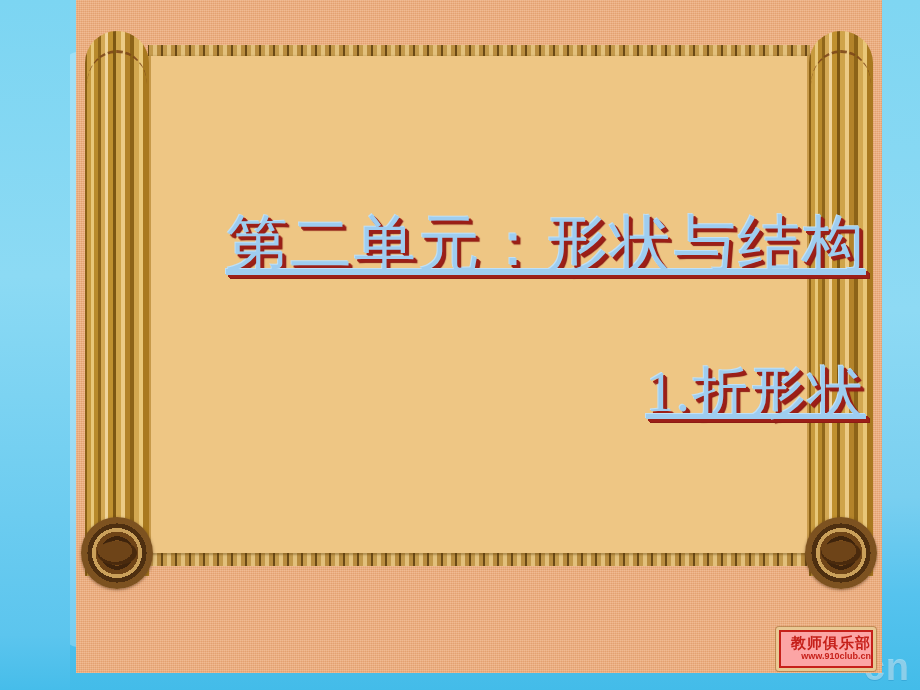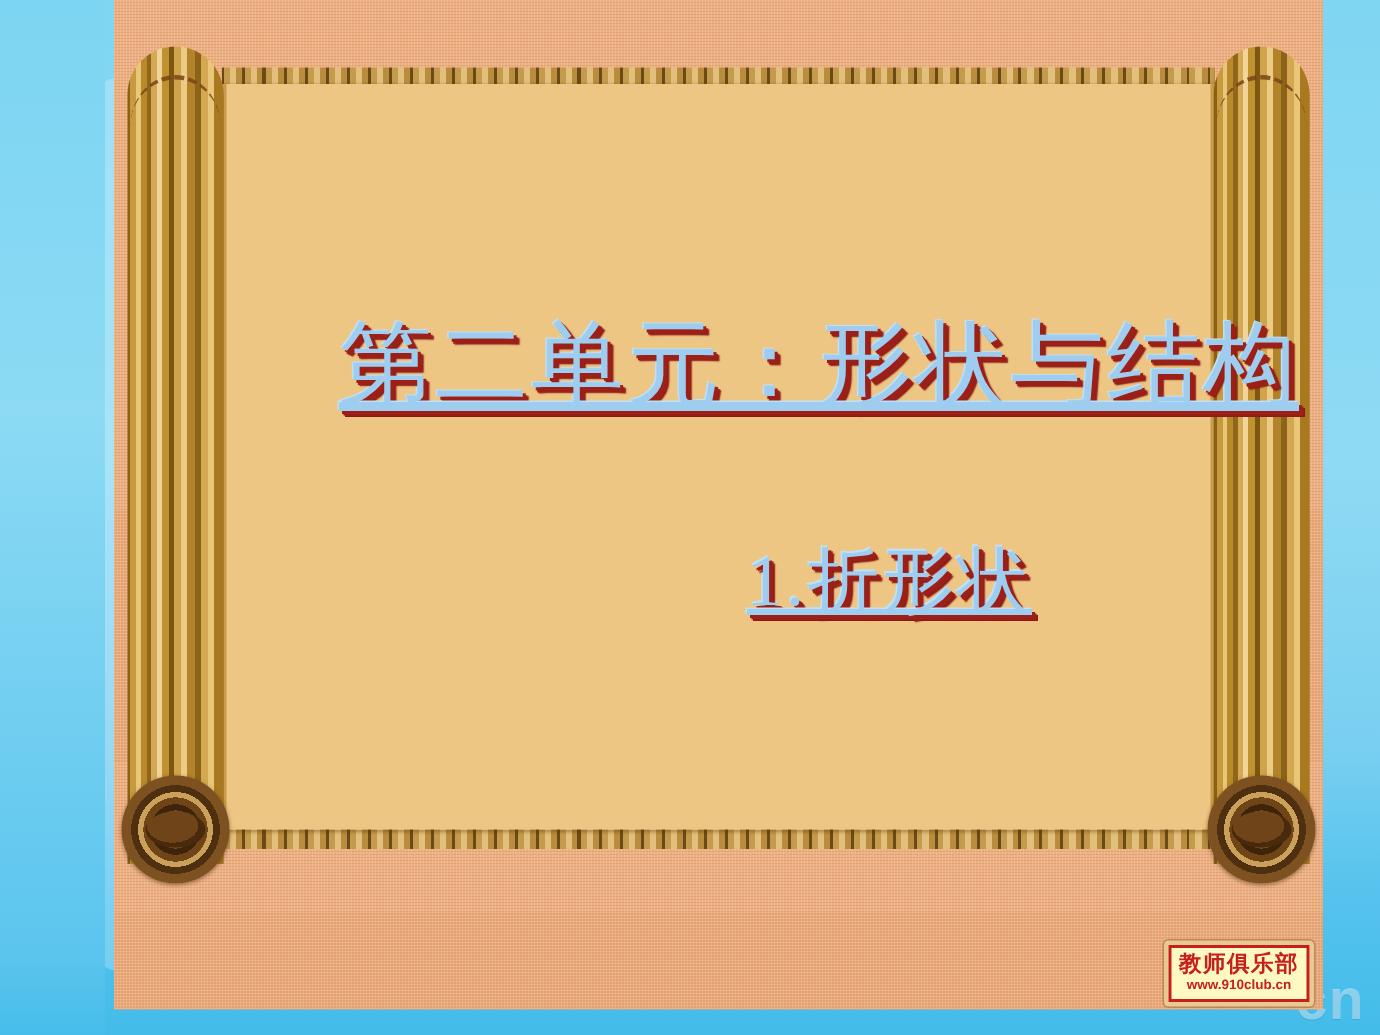--- a/index.html
+++ b/index.html
@@ -173,47 +173,48 @@
   }
   .cn-title{
     font-size:62px;
     text-shadow:
        2px 2px 0 #9c1f18,
        3px 3px 0 #9c1f18,
        4px 4px 1px #8c1b14,
       -1px -1px 0 #bfe0f7;
   }
   .cn-sub{
-    font-size:48px;
+    font-size:56px;
     margin-top:86px;
     margin-left:272px;
     text-shadow:
        2px 2px 0 #9c1f18,
        3px 3px 0 #9c1f18,
        4px 4px 1px #8c1b14,
       -1px -1px 0 #bfe0f7;
+    text-align: right;
   }
 
   
   #stamp{
     position:absolute;
     right:6px; bottom:2px;
     width:100px; height:44px;
     background:#e8c893;
     border-radius:3px;
     box-shadow:0 0 0 1px rgba(150,100,40,.5);
     padding:3px;
   }
   #stamp-inner{
     width:100%; height:100%;
-    background:#fef9c3;
+    background:#fca5a5;
     border:2px solid #c6201a;
     display:flex;
     flex-direction:column;
-    align-items:center;
+    align-items:flex-end;
     justify-content:center;
   }
   #stamp-cn{
     font-family:"Liberation Serif", serif;
     font-size:15px;
     font-weight:bold;
     color:#c6201a;
     letter-spacing:1px;
     line-height:1.05;
   }

